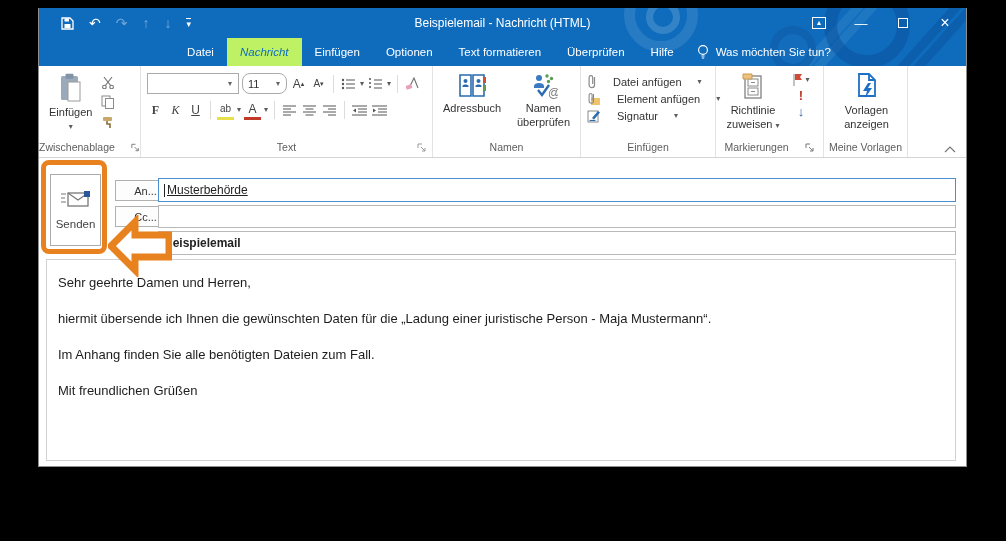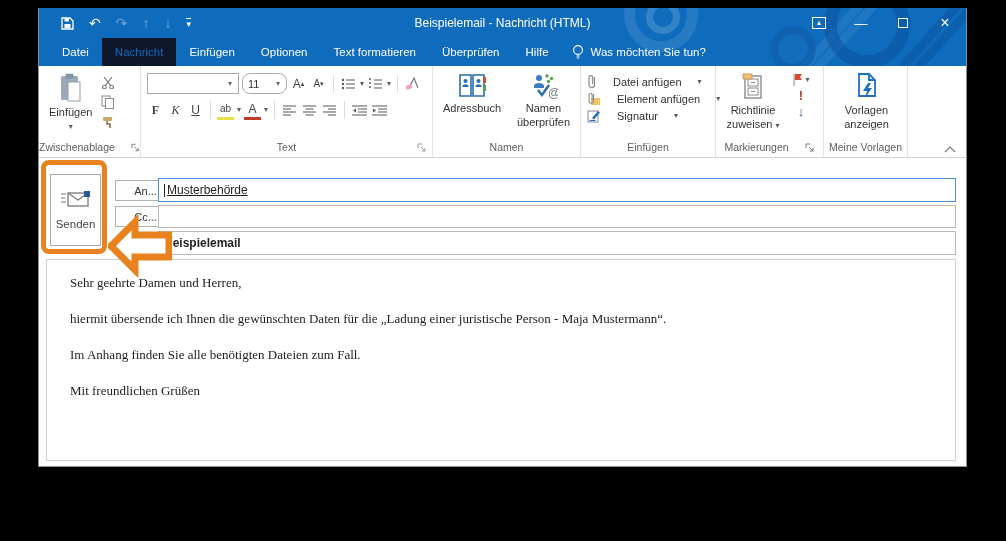--- a/index.html
+++ b/index.html
@@ -31,23 +31,23 @@
   .qat-ic { cursor:default; line-height:1; }
   .chev-bar { display:inline-block; font-size:9px; line-height:1; border-top:1px solid #fff; padding-top:1px; }
   .win-title { position:absolute; left:0; right:0; text-align:center; font-size:12px; color:#fff; pointer-events:none; }
   .wincontrols { margin-left:auto; display:flex; align-items:center; gap:0; }
   .wc { width:42px; height:30px; display:flex; align-items:center; justify-content:center; color:#fff; font-size:13px; }
   .wc-max-box { width:10px; height:10px; border:1px solid #fff; display:inline-block; }
   .ribbon-opt-box { width:14px; height:12px; border:1px solid #fff; display:inline-flex; align-items:center;
                     justify-content:center; font-size:8px; line-height:1; }
 
   .tabs { position:relative; height:28px; display:flex; align-items:stretch; padding-left:10px;
-          color:#fff; font-size:11.5px; z-index:1; }
+          color:#fff; font-size:11.5px; z-index:1;justify-content:center; }
   .tab { display:flex; align-items:center; padding:0 13px; cursor:default; white-space:nowrap; }
-  .tab.active { background:#0f172a; color:#0f6cbd; }
+  .tab.active { background:#bef264; color:#0f6cbd;font-style:italic; }
   .tellme { display:flex; align-items:center; gap:7px; padding:0 10px; white-space:nowrap; }
   .bulb { width:12px; height:16px; }
 
   
   .ribbon { position:relative; height:92px; background:#fff; border-bottom:1px solid #d4d4d4;
             display:flex; align-items:stretch; color:#3b3b3b; }
   .rgroup { display:flex; flex-direction:column; border-right:1px solid #e3e3e3; }
   .rg-content { flex:1; display:flex; padding:5px 4px 0 6px; }
   .rg-label { height:18px; font-size:10.5px; color:#5d5d5d; display:flex; align-items:center;
               justify-content:center; gap:15px; padding-bottom:2px; }
@@ -99,21 +99,21 @@
            font-size:12px; color:#1f1f1f; display:flex; align-items:center; padding-left:5px; }
   .field.focus { border:1px solid #4a8fd2; }
   .recipient { text-decoration:underline; }
   .caret { display:inline-block; width:1px; height:13px; background:#222; margin-right:2px; }
   .subj-label { position:absolute; left:79px; top:77px; font-size:11.5px; color:#4a4a4a; z-index:1; }
   .subj-text { font-weight:bold; color:#222; }
   .arrow { position:absolute; left:69px; top:57px; width:64px; height:62px; z-index:5; pointer-events:none; }
 
   .bodyarea { position:absolute; left:7px; right:10px; top:101px; bottom:5px; border:1px solid #d2d2d2;
               background:#fff; padding:16px 12px 0 11px; font-size:13px; color:#1d1d1d; overflow:hidden; }
-  .bodyarea p { margin:0 0 23px 12px; line-height:1.0;font-family:Liberation Serif, serif; }
+  .bodyarea p { margin:0 0 23px 0; line-height:1.0; }
 
   svg { display:block; }
 </style>
 </head>
 <body>
 
 <div class="canvas">
   <div class="window">
 
     <div class="top">

